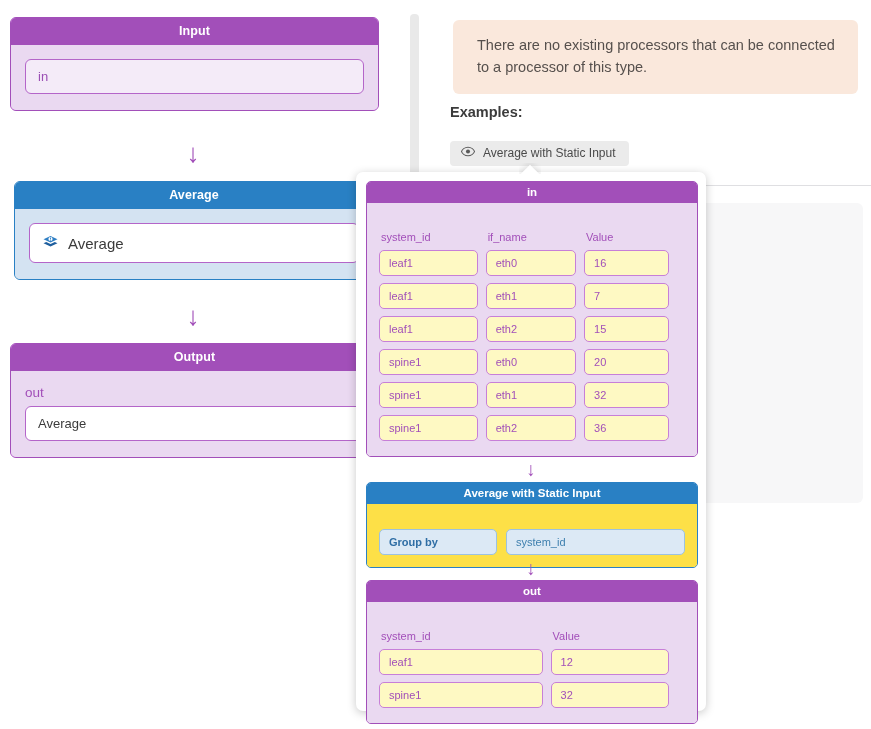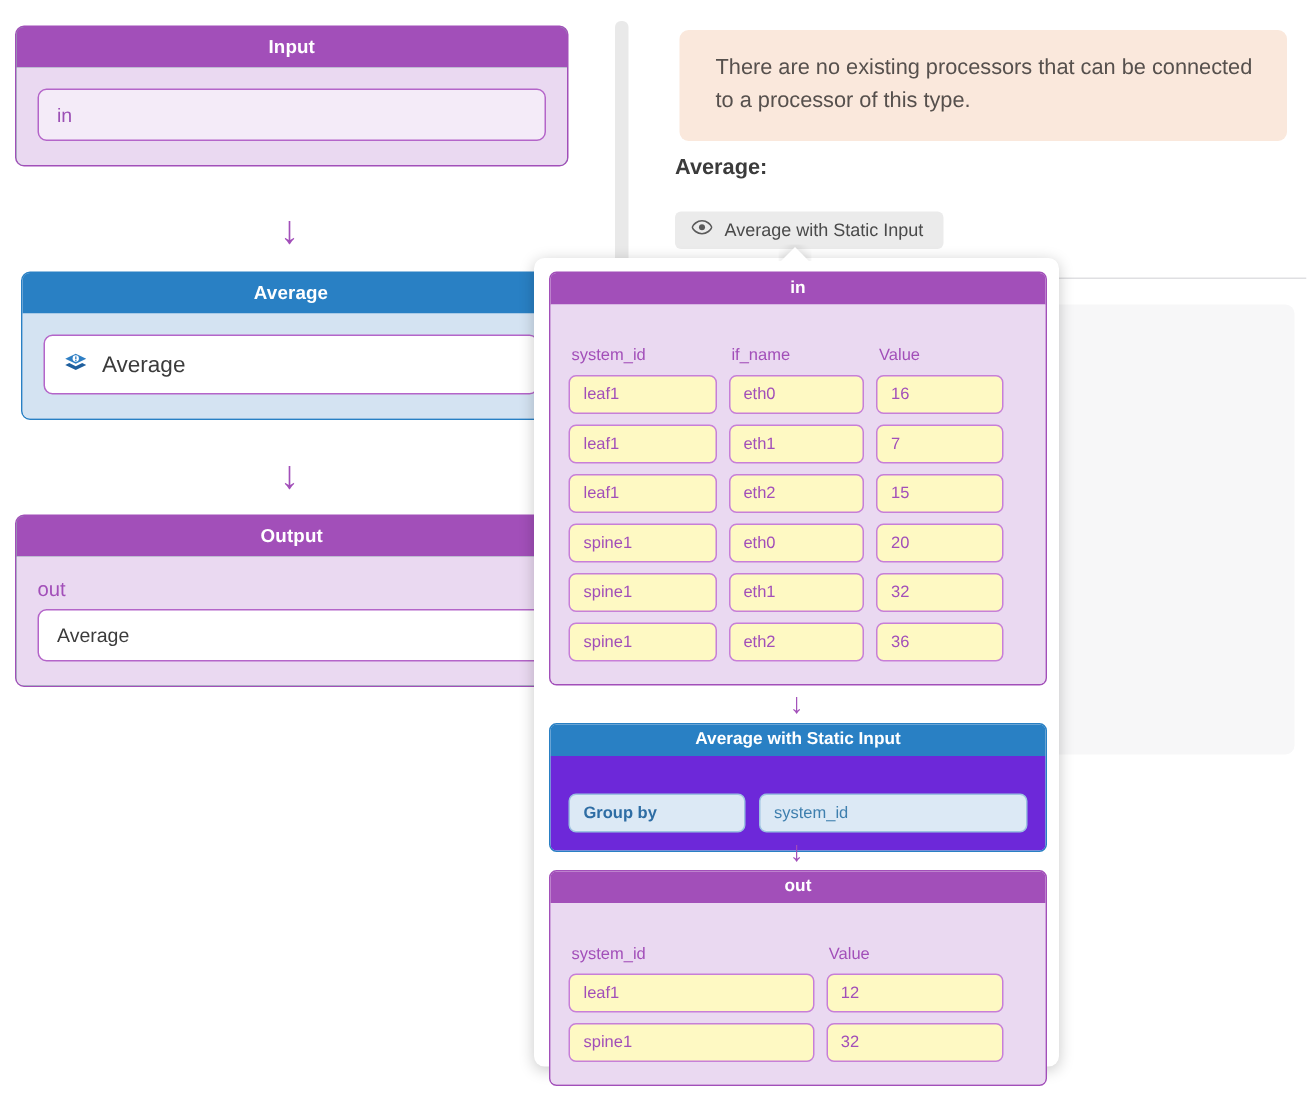--- a/index.html
+++ b/index.html
@@ -22,21 +22,21 @@
     text-align:center;
     font-weight:bold;
     font-size:12.5px;
     color:#ffffff;
     padding:6px 0 7px 0;
     letter-spacing:.1px;
   }
   .node-body{padding:14px 14px 16px 14px;}
 
   
-  .purple{border:1px solid #a24fb9;background:#86efac;}
+  .purple{border:1px solid #a24fb9;background:#f0abfc;}
   .purple .node-head{background:#a24fb9;}
   .purple .node-body{background:#ead9f1;}
   
   .blue{border:1px solid #2980c4;background:#d4e3f2;}
   .blue .node-head{background:#2980c4;}
   .blue .node-body{background:#d4e3f2;}
 
   .field{
     border:1px solid #b465c9;
     border-radius:6px;
@@ -130,21 +130,21 @@
   .tip-node{position:absolute;border-radius:5px;overflow:hidden;}
   .tip-head{
     text-align:center;font-weight:bold;font-size:11.5px;color:#fff;padding:4px 0 5px 0;
   }
   .tip-body{padding:25px 12px 12px 12px;}
   .tip-purple{border:1px solid #a24fb9;background:#ead9f1;}
   .tip-purple .tip-head{background:#a24fb9;}
   .tip-purple .tip-body{background:#ead9f1;}
   .tip-blue{border:1px solid #2980c4;background:#d4e3f2;}
   .tip-blue .tip-head{background:#2980c4;}
-  .tip-blue .tip-body{background:#6d28d9;}
+  .tip-blue .tip-body{background:#fde047;}
 
   table.grid{border-collapse:separate;border-spacing:8px 7px;width:100%;margin:-4px -8px;}
   table.grid th{
     text-align:left;font-weight:normal;color:#a24fb9;font-size:11px;
     padding:0 0 0 2px;
   }
   table.grid td{padding:0;}
   .cell{
     border:1px solid #c77fd8;border-radius:5px;background:#fef9c3;
     color:#a24fb9;font-size:11px;padding:6px 9px;
@@ -195,21 +195,21 @@
     <span class="sublabel">out</span>
     <div class="field white">Average</div>
   </div>
 </div>
 
 <div id="divider"></div>
 
 <div id="right">
   <div class="alert">There are no existing processors that can be connected to a processor of this type.</div>
 
-  <div class="examples-label">Average:</div>
+  <div class="examples-label">Examples:</div>
 
   <div class="example-chip">
     <span>
       <svg width="14" height="11" viewBox="0 0 16 11">
         <path d="M8 0.6C4.2 0.6 1.3 3.4 0.5 5.5c0.8 2.1 3.7 4.9 7.5 4.9s6.7-2.8 7.5-4.9C14.7 3.4 11.8 0.6 8 0.6z" fill="none" stroke="#5a5a5a" stroke-width="1.2"></path>
         <circle cx="8" cy="5.5" r="2.3" fill="#5a5a5a"></circle>
       </svg>
     </span>
     <span>Average with Static Input</span>
   </div>

